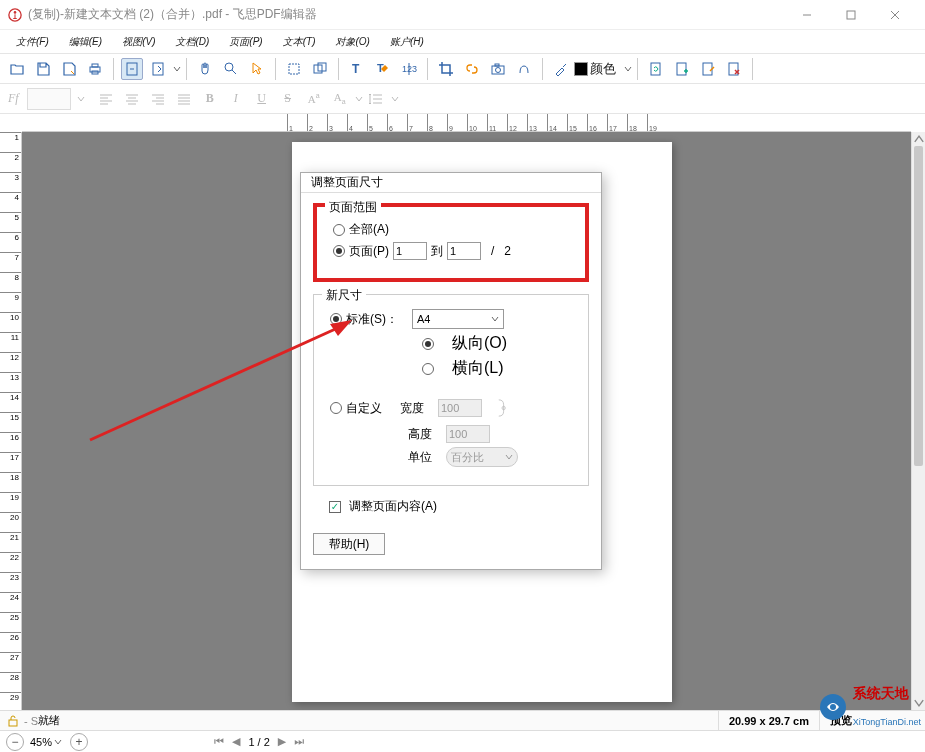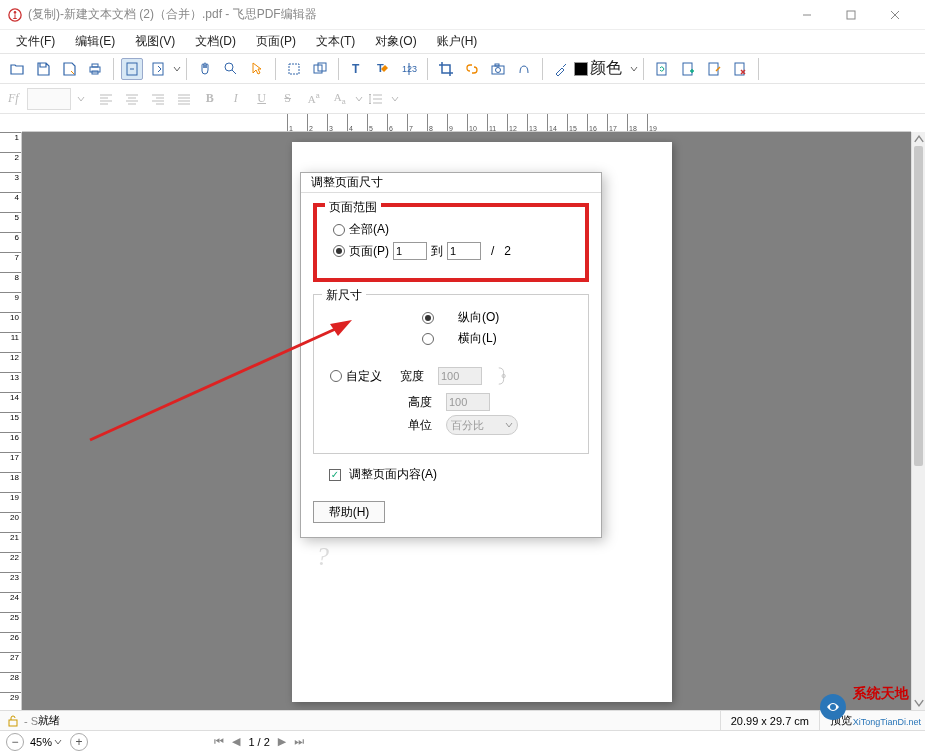--- a/index.html
+++ b/index.html
@@ -6,29 +6,29 @@
 body { width: 925px; height: 752px; background: #fff; overflow: hidden; position: relative; font-size: 12px; }
 
 .titlebar { height: 30px; display: flex; align-items: center; padding: 4px 8px; background: #fff; color: #888; border-bottom: 1px solid #eee; }
 .titlebar .app-icon { width: 14px; height: 14px; margin-right: 6px; }
 .titlebar .title-text { flex: 1; font-size: 12px; }
 .win-controls { display: flex; gap: 0; }
 .win-btn { width: 44px; height: 28px; display: flex; align-items: center; justify-content: center; color: #888; }
 .win-btn svg { width: 10px; height: 10px; }
 
 .menubar { height: 24px; display: flex; align-items: center; padding: 0 6px; gap: 0; border-bottom: 1px solid #e5e5e5; }
-.menubar .menu-item { padding: 3px 10px; font-size: 12px; color: #222; }
+.menubar .menu-item { padding: 3px 10px; font-size: 10px; color: #222; font-style: italic; }
 
 .toolbar { height: 30px; display: flex; align-items: center; padding: 0 4px; border-bottom: 1px solid #e5e5e5; }
 .toolbar .sep { width: 1px; height: 22px; background: #ccc; margin: 0 5px; }
 .tb-btn { width: 22px; height: 22px; display: flex; align-items: center; justify-content: center; margin: 0 2px; border-radius: 2px; }
 .tb-btn.active { background: #d8e8f5; border: 1px solid #9ac; }
 .tb-btn svg { width: 16px; height: 16px; }
 .color-swatch { width: 14px; height: 14px; background: #000; border: 1px solid #999; margin-right: 2px; }
-.tool-label { font-size: 16px; color: #222; margin-right: 6px; }
+.tool-label { font-size: 13px; color: #222; margin-right: 6px; }
 .dropdown-arrow { width: 8px; height: 8px; margin-left: 2px; }
 
 .format-bar { height: 30px; display: flex; align-items: center; padding: 0 4px; border-bottom: 1px solid #e5e5e5; color: #999; }
 .font-input { width: 160px; height: 22px; border: 1px solid #ddd; padding: 0 4px; margin: 0 4px; font-size: 12px; color: #999; background: #fafafa; }
 .size-input { width: 44px; height: 22px; border: 1px solid #ddd; margin: 0 4px; background: #fafafa; }
 
 .workspace { position: absolute; top: 114px; left: 0; right: 0; bottom: 42px; background: #fff; }
 .ruler-h { position: absolute; top: 0; left: 22px; right: 14px; height: 18px; background: #fff; border-bottom: 1px solid #ccc; overflow: hidden; font-size: 8px; color: #555; }
 .ruler-h-inner { position: absolute; left: 265px; top: 0; height: 18px; display: flex; }
 .ruler-tick { width: 20px; border-left: 1px solid #888; height: 18px; position: relative; font-size: 7px; }
@@ -47,36 +47,36 @@
 .fieldset { border: 1px solid #ccc; padding: 10px 10px 14px; margin-bottom: 12px; position: relative; }
 .fieldset.highlight { border: 4px solid #d22; }
 .fieldset-title { position: absolute; top: -8px; left: 8px; background: #fff; padding: 0 4px; font-size: 12px; }
 .radio-row { display: flex; align-items: center; margin: 4px 0 4px 6px; font-size: 12px; gap: 4px; }
 .radio { width: 12px; height: 12px; border: 1px solid #666; border-radius: 50%; display: inline-flex; align-items: center; justify-content: center; }
 .radio.checked::after { content: ""; width: 6px; height: 6px; background: #333; border-radius: 50%; }
 .num-input { width: 34px; height: 18px; border: 1px solid #999; padding: 0 2px; font-size: 11px; }
 .num-input.disabled { background: #eee; color: #999; border-color: #ccc; }
 .select-box { width: 92px; height: 20px; border: 1px solid #999; padding: 0 4px; font-size: 11px; display: flex; align-items: center; justify-content: space-between; background: #fff; }
 .select-box.disabled { background: #eee; color: #999; border-color: #ccc; border-radius: 10px; }
-.sub-row { display: flex; align-items: center; margin: 4px 0 4px 30px; gap: 24px; font-size: 12px; }
+.sub-row { display: flex; align-items: center; margin: 4px 0 4px 30px; gap: 18px; font-size: 16px; }
 .field-label { width: 34px; text-align: left; }
 .checkbox { width: 12px; height: 12px; border: 1px solid #666; display: inline-flex; align-items: center; justify-content: center; margin-right: 4px; }
 .checkbox.checked::after { content: "✓"; font-size: 10px; color: #1a7; }
 .dialog-buttons { display: flex; justify-content: space-between; padding-top: 14px; gap: 8px; }
 .dlg-btn { width: 72px; height: 22px; border: 1px solid #999; background: #fafafa; font-size: 12px; display: flex; align-items: center; justify-content: center; }
 .dlg-btn.primary { border: 2px solid #0078d7; color: #0078d7; background: #fff; }
 .dlg-grp-left, .dlg-grp-right { display: flex; gap: 10px; }
 .link-icon { width: 16px; height: 26px; margin-left: 8px; color: #999; }
 
 .arrow-annotation { position: absolute; z-index: 20; pointer-events: none; }
 
 .statusbar { position: absolute; bottom: 22px; left: 0; right: 0; height: 20px; border-top: 1px solid #ddd; display: flex; align-items: center; font-size: 11px; padding: 0 6px; background: #fafafa; }
 .status-lock { width: 14px; height: 14px; margin-right: 4px; }
 .status-spacer { flex: 1; }
-.status-seg { padding: 0 10px; border-left: 1px solid #ddd; height: 100%; display: flex; align-items: center; }
+.status-seg { padding: 0 10px; border-left: 1px solid #ddd; height: 100%; display: flex; align-items: center; font-weight: bold; }
 
 .bottombar { position: absolute; bottom: 0; left: 0; right: 0; height: 22px; border-top: 1px solid #ddd; display: flex; align-items: center; padding: 0 6px; background: #fff; }
 .zoom-btn { width: 18px; height: 18px; border: 1px solid #aaa; border-radius: 50%; display: flex; align-items: center; justify-content: center; font-size: 12px; color: #555; margin-right: 6px; }
 .zoom-val { font-size: 11px; }
 .pager { margin-left: 120px; display: flex; align-items: center; gap: 8px; font-size: 11px; }
 .pager-btn { color: #888; }
 
 .watermark { position: absolute; right: 4px; bottom: 24px; z-index: 30; display: flex; align-items: center; gap: 6px; font-size: 11px; }
 .watermark .wm-logo { width: 28px; height: 28px; }
 .watermark .wm-text { display: flex; flex-direction: column; line-height: 1.1; gap: 17px; }
@@ -463,20 +463,30 @@
         <input class="num-input" value="1" style="">
         <span>到</span>
         <input class="num-input" value="1" style="">
         <span style="margin:0 6px">/</span>
         <span>2</span>
       </div>
     </div>
 
     <div class="fieldset">
       <span class="fieldset-title">新尺寸</span>
+      <div class="radio-row">
+        <span class="radio checked"></span>
+        <span style="width:62px">标准(S)：</span>
+        <div class="select-box">
+          <span>A4</span>
+          <svg width="8" height="8" viewBox="0 0 8 8">
+              <path d="M1 2 L4 6 L7 2" fill="none" stroke="#666"></path>
+            </svg>
+        </div>
+      </div>
       <div class="sub-row" style="margin-left:98px">
         <span class="radio checked"></span>
         <span>纵向(O)</span>
       </div>
       <div class="sub-row" style="margin-left:98px">
         <span class="radio"></span>
         <span>横向(L)</span>
       </div>
       <div style="height:8px"></div>
       <div class="radio-row">

